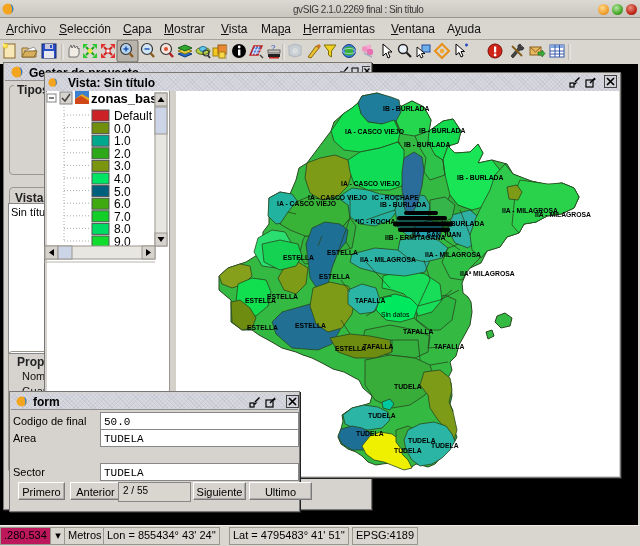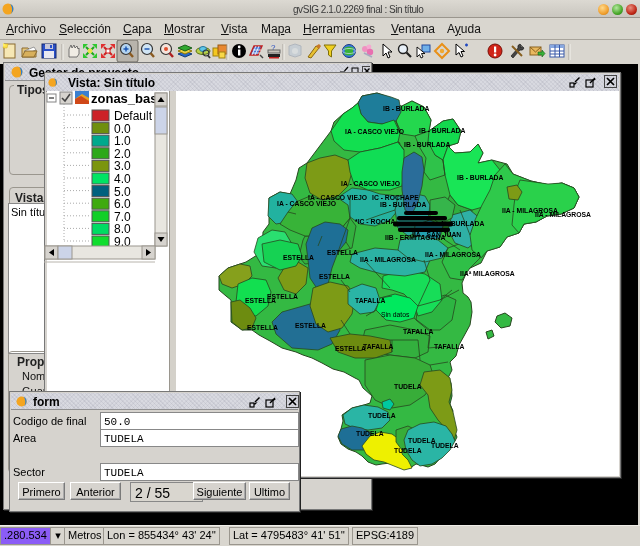--- a/index.html
+++ b/index.html
@@ -30,21 +30,21 @@
 #mappanel{position:absolute;left:131px;top:18px;width:443px;height:385px;background:#fff;overflow:hidden}
 
 #formwin{left:9px;top:391px;width:289px;height:119px}
 .frow{position:absolute;left:1px;height:17px;font-size:11px;color:#000}
 .frow .lab{position:absolute;left:2px;top:3px}
 .frow .fld{position:absolute;left:89px;top:0;width:194px;height:15px;background:#fff;border:1px solid #888;font-size:11px;padding:1px 0 0 3px}
 .fbtn{position:absolute;top:0;height:18px;background:#d6d3ce;border:1px solid #fff;border-right-color:#7a7a7a;border-bottom-color:#7a7a7a;box-shadow:inset -1px -1px 0 #aaa;font-size:11px;text-align:center;padding-top:3px;box-sizing:border-box}
 
 #statusbar{left:0;top:525px;width:640px;height:21px;background:#d9d6cf;border-top:1px solid #efede8}
 .sbox{position:absolute;top:2px;height:15px;border:1px solid #9a968e;background:#d9d6cf;font-size:11px;padding:1px 3px 0 3px;box-sizing:content-box;white-space:nowrap}
-.swhite{background:#8b5cf6}
+.swhite{background:#be185d}
 </style></head>
 <body>
 
 <div class="abs" id="titlebar"></div>
 <div class="abs" id="title-txt">gvSIG 2.1.0.2269 final : Sin título</div>
 <svg class="abs" style="left:2px;top:2px" width="14" height="14" viewBox="0 0 14 14">
     <circle cx="6" cy="7" r="5.5" fill="#f4a520"></circle>
     <path d="M8 2c3 1 4 4 3 7l-2 3c2-4 1-8-1-10z" fill="#2a7fd4"></path>
   </svg>
 <div class="abs wbtn" style="left:598px;background:radial-gradient(circle at 40% 35%,#ffd98a,#f0a030 60%,#c07000)"></div>
@@ -503,23 +503,23 @@
   <div class="frow" style="top:37px;width:262px">
       <span class="lab">Area</span>
       <input class="fld" value="TUDELA" style="">
     </div>
   <div class="frow" style="top:71px;width:287px">
       <span class="lab">Sector</span>
       <input class="fld" value="TUDELA" style="">
     </div>
   <div class="fbtn" style="left:8px;top:90px;width:47px">Primero</div>
   <div class="fbtn" style="left:60px;top:90px;width:51px">Anterior</div>
-  <div class="abs" style="left:120px;top:90px;width:67px;height:16px;background:#d9d6cf;border:1px solid #888;font-size:14px;padding:2px 0 0 4px">2 / 55</div>
+  <div class="abs" style="left:108px;top:90px;width:67px;height:16px;background:#d9d6cf;border:1px solid #888;font-size:10px;padding:2px 0 0 4px">2 / 55</div>
   <div class="fbtn" style="left:183px;top:90px;width:53px">Siguiente</div>
-  <div class="fbtn" style="left:239px;top:90px;width:41px">Ultimo</div>
+  <div class="fbtn" style="left:239px;top:90px;width:63px">Ultimo</div>
 </div>
 
 <div class="abs" id="statusbar"></div>
 <div class="sbox swhite" style="left:0;top:527px;width:44px">.280.534</div>
 <div class="sbox" style="left:50px;top:527px;width:8px;text-align:center">▾</div>
 <div class="sbox" style="left:64px;top:527px">Metros</div>
 <div class="sbox" style="left:103px;top:527px">Lon = 855434° 43' 24''</div>
 <div class="sbox" style="left:229px;top:527px">Lat = 4795483° 41' 51''</div>
 <div class="sbox" style="left:352px;top:527px">EPSG:4189</div>
 

